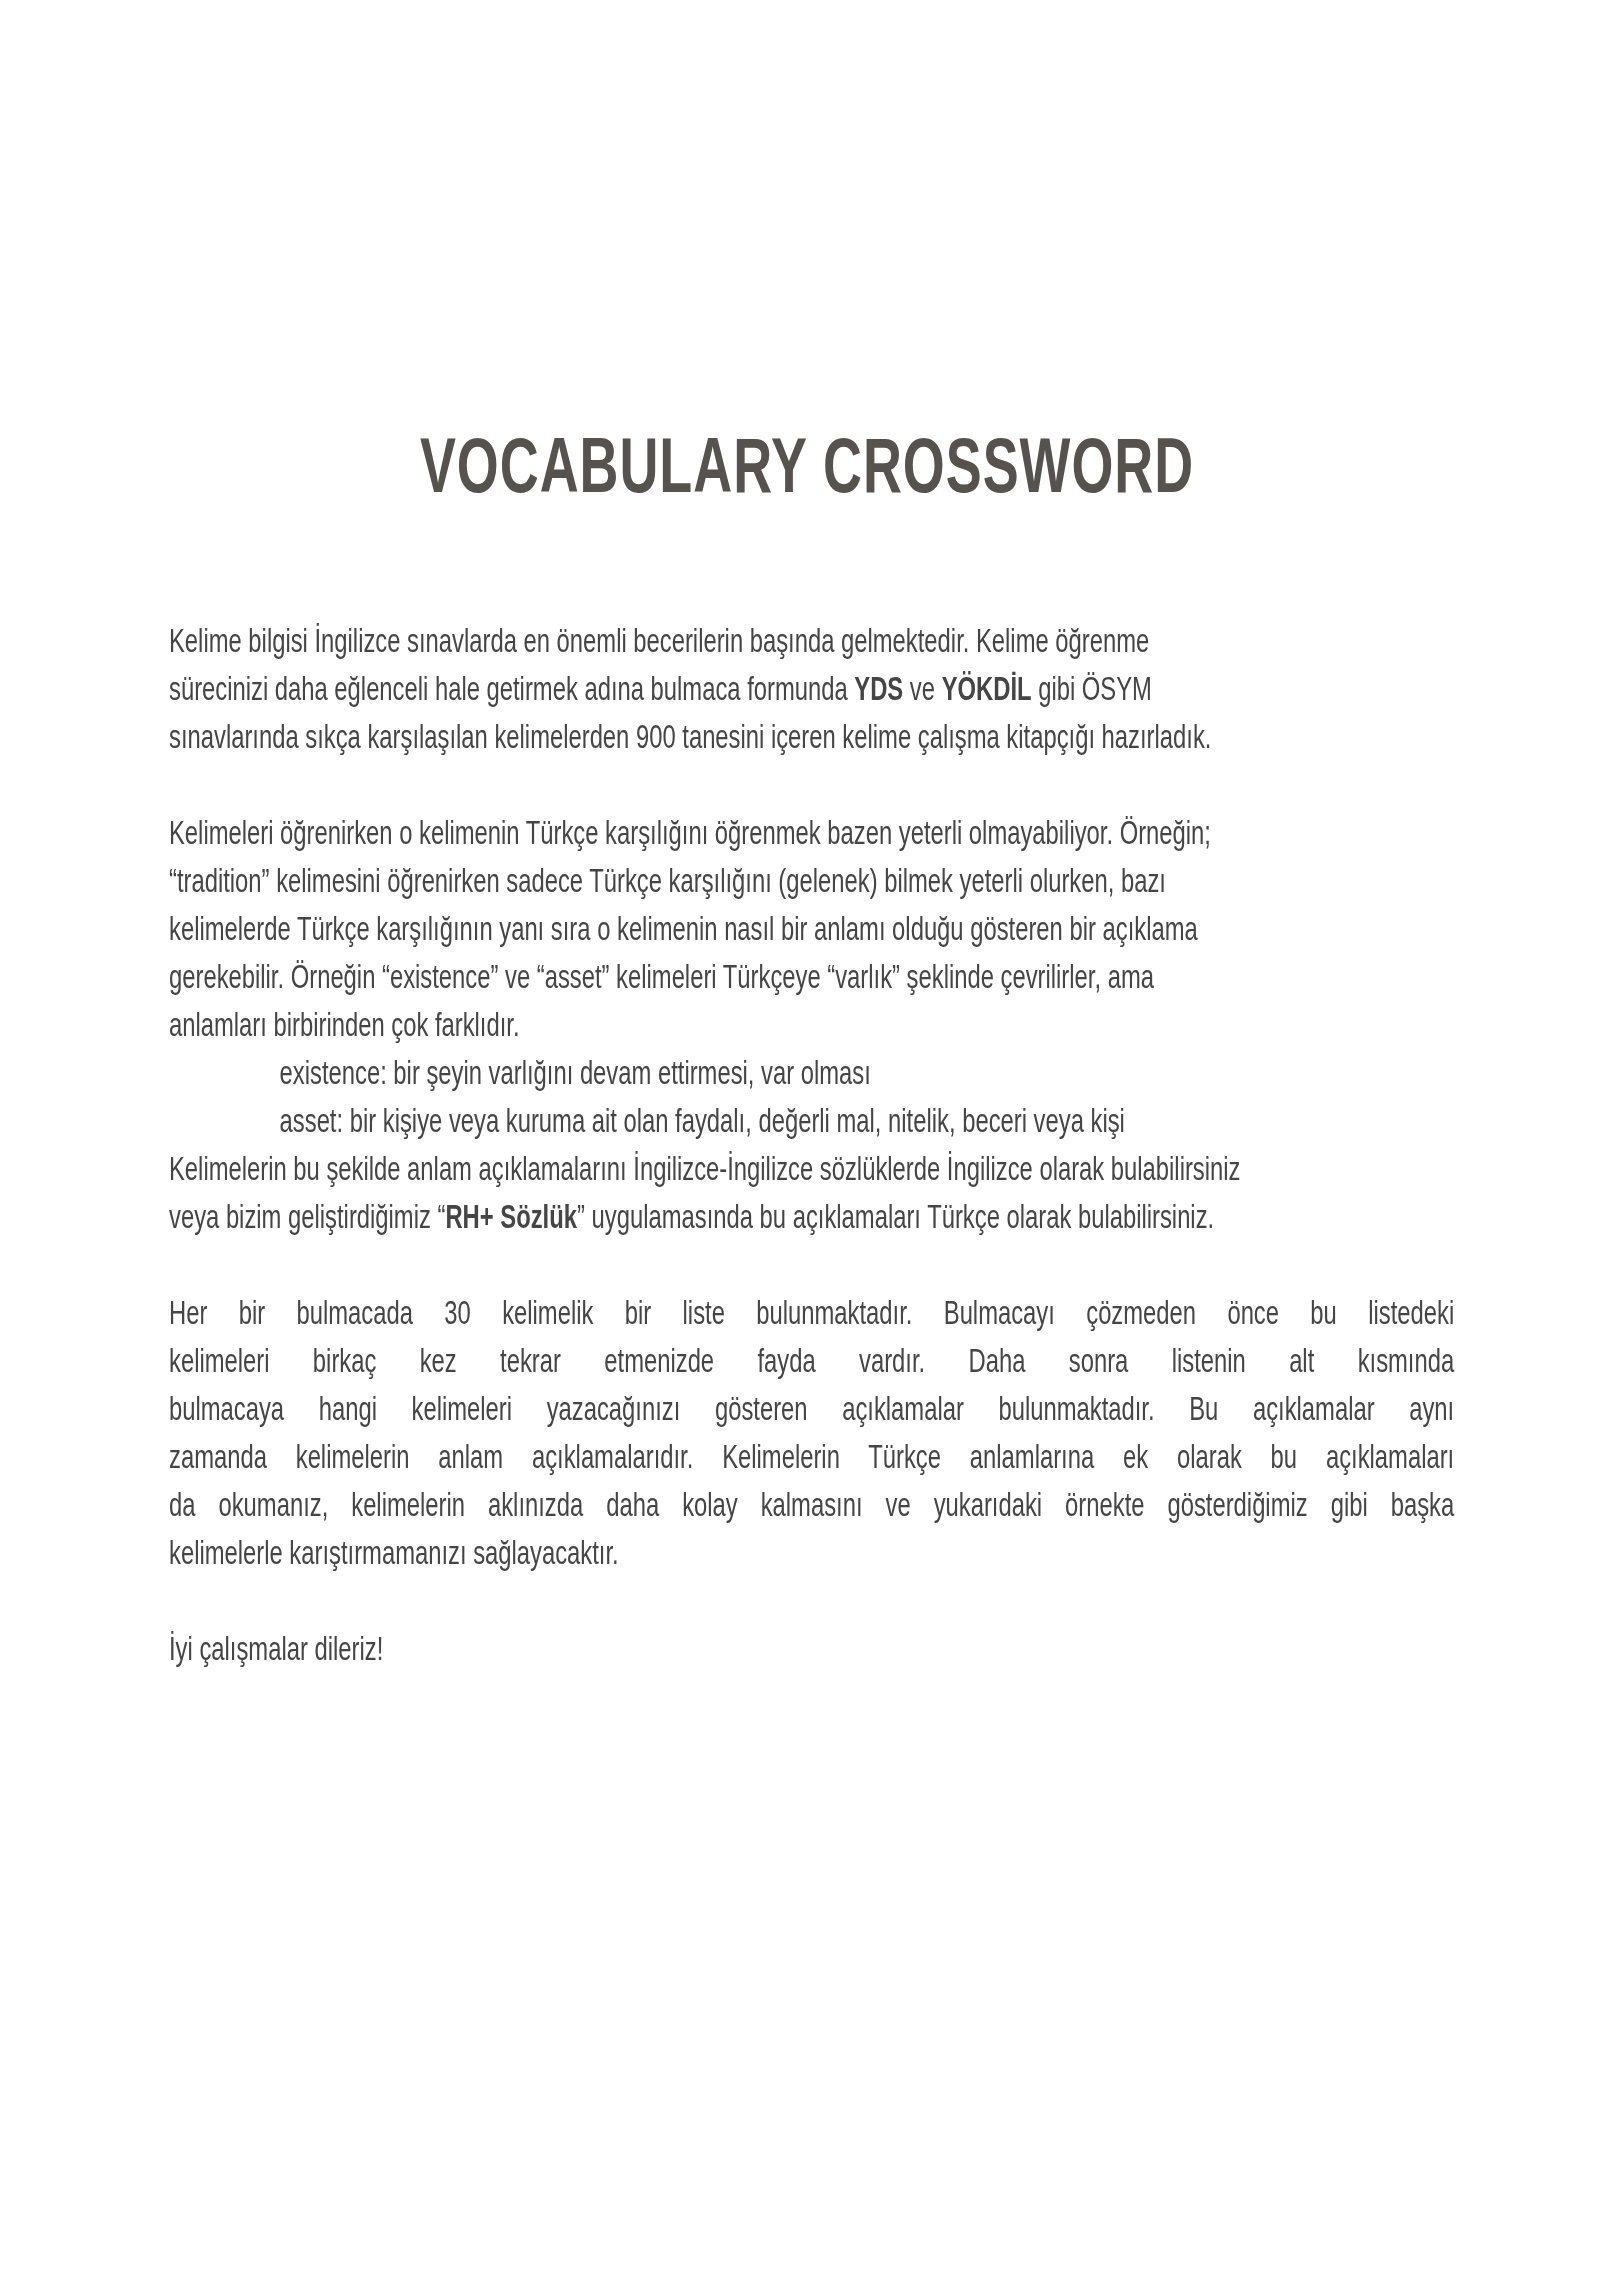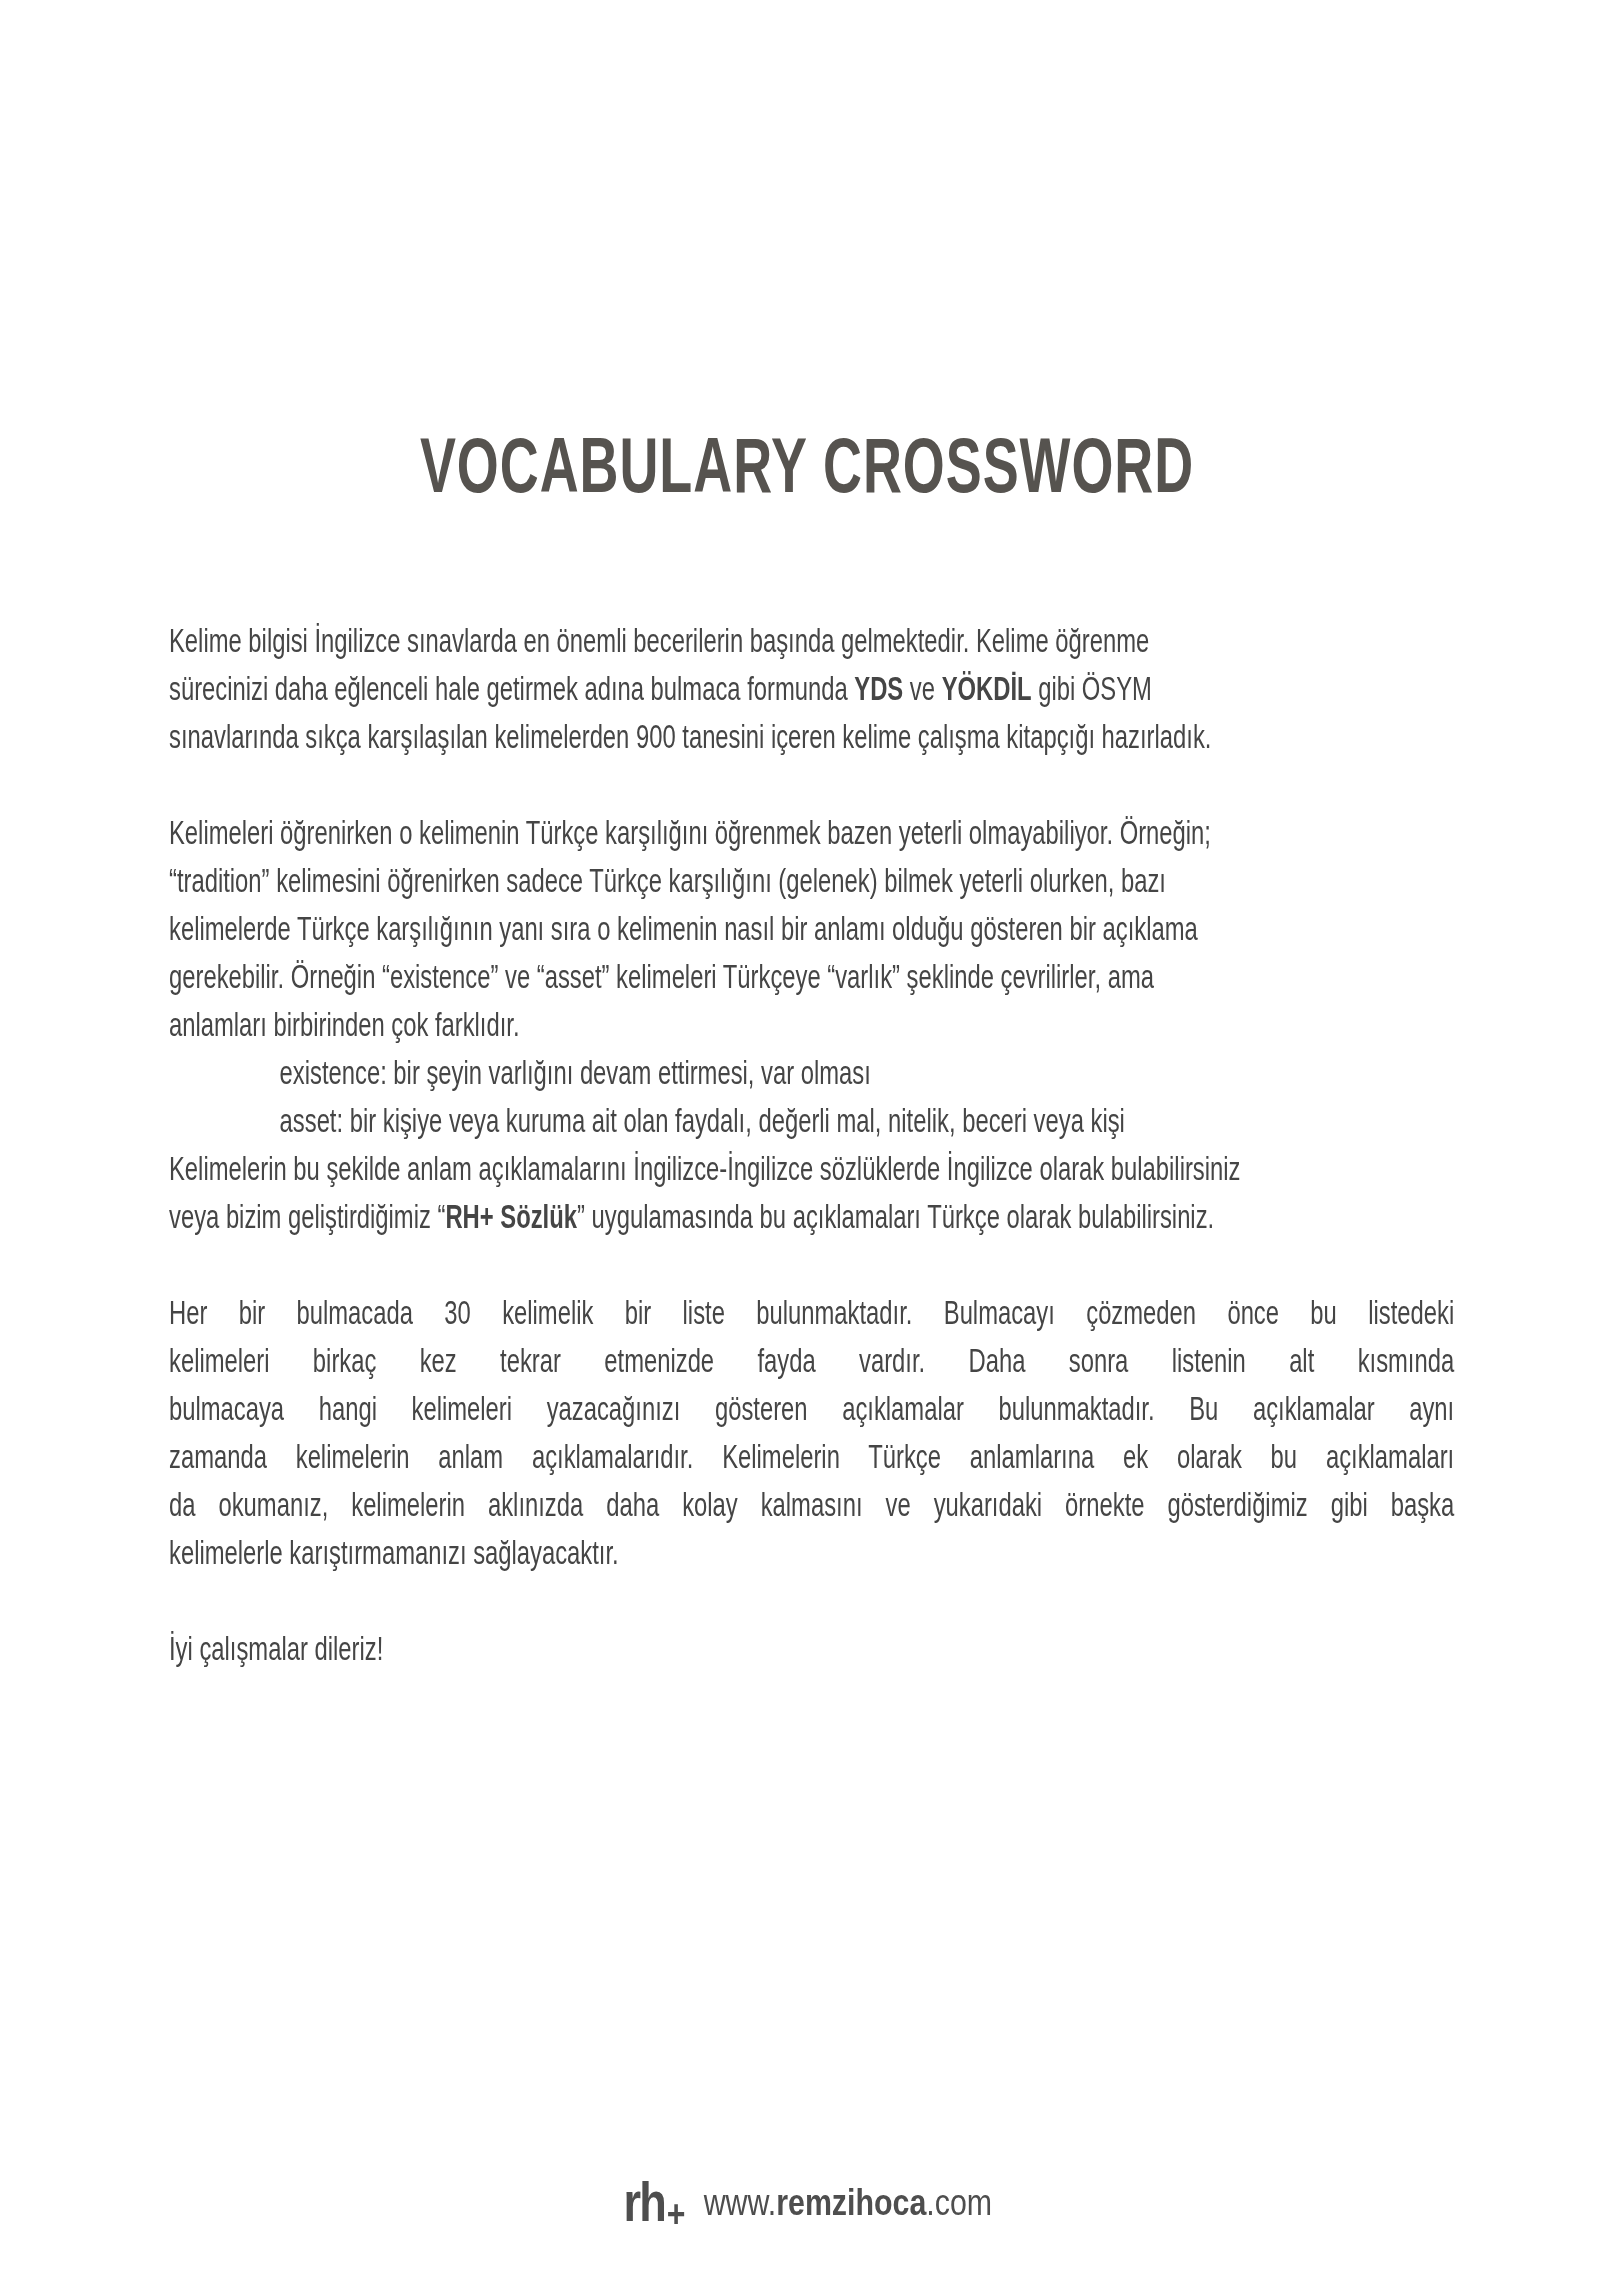--- a/index.html
+++ b/index.html
@@ -124,26 +124,15 @@
         <div class="line just"><span>bulmacaya hangi kelimeleri yazacağınızı gösteren açıklamalar bulunmaktadır. Bu açıklamalar aynı</span></div>
         <div class="line just"><span>zamanda kelimelerin anlam açıklamalarıdır. Kelimelerin Türkçe anlamlarına ek olarak bu açıklamaları</span></div>
         <div class="line just"><span>da okumanız, kelimelerin aklınızda daha kolay kalmasını ve yukarıdaki örnekte gösterdiğimiz gibi başka</span></div>
         <div class="line"><span>kelimelerle karıştırmamanızı sağlayacaktır.</span></div>
       </div>
       <div class="para">
         <div class="line"><span>İyi çalışmalar dileriz!</span></div>
       </div>
     </div>
 
-  <div class="footer">
-    <div class="footer-inner">
-      <div class="footer-logo">
-        <span>rh</span>
-          <span class="plus">+</span>
-      </div>
-      <div class="footer-url">
-        <span>www.</span><span class="bold">remzihoca</span><span>.com</span>
-      </div>
-    </div>
-  </div>
 
 </div>
 
 
 </body></html>

